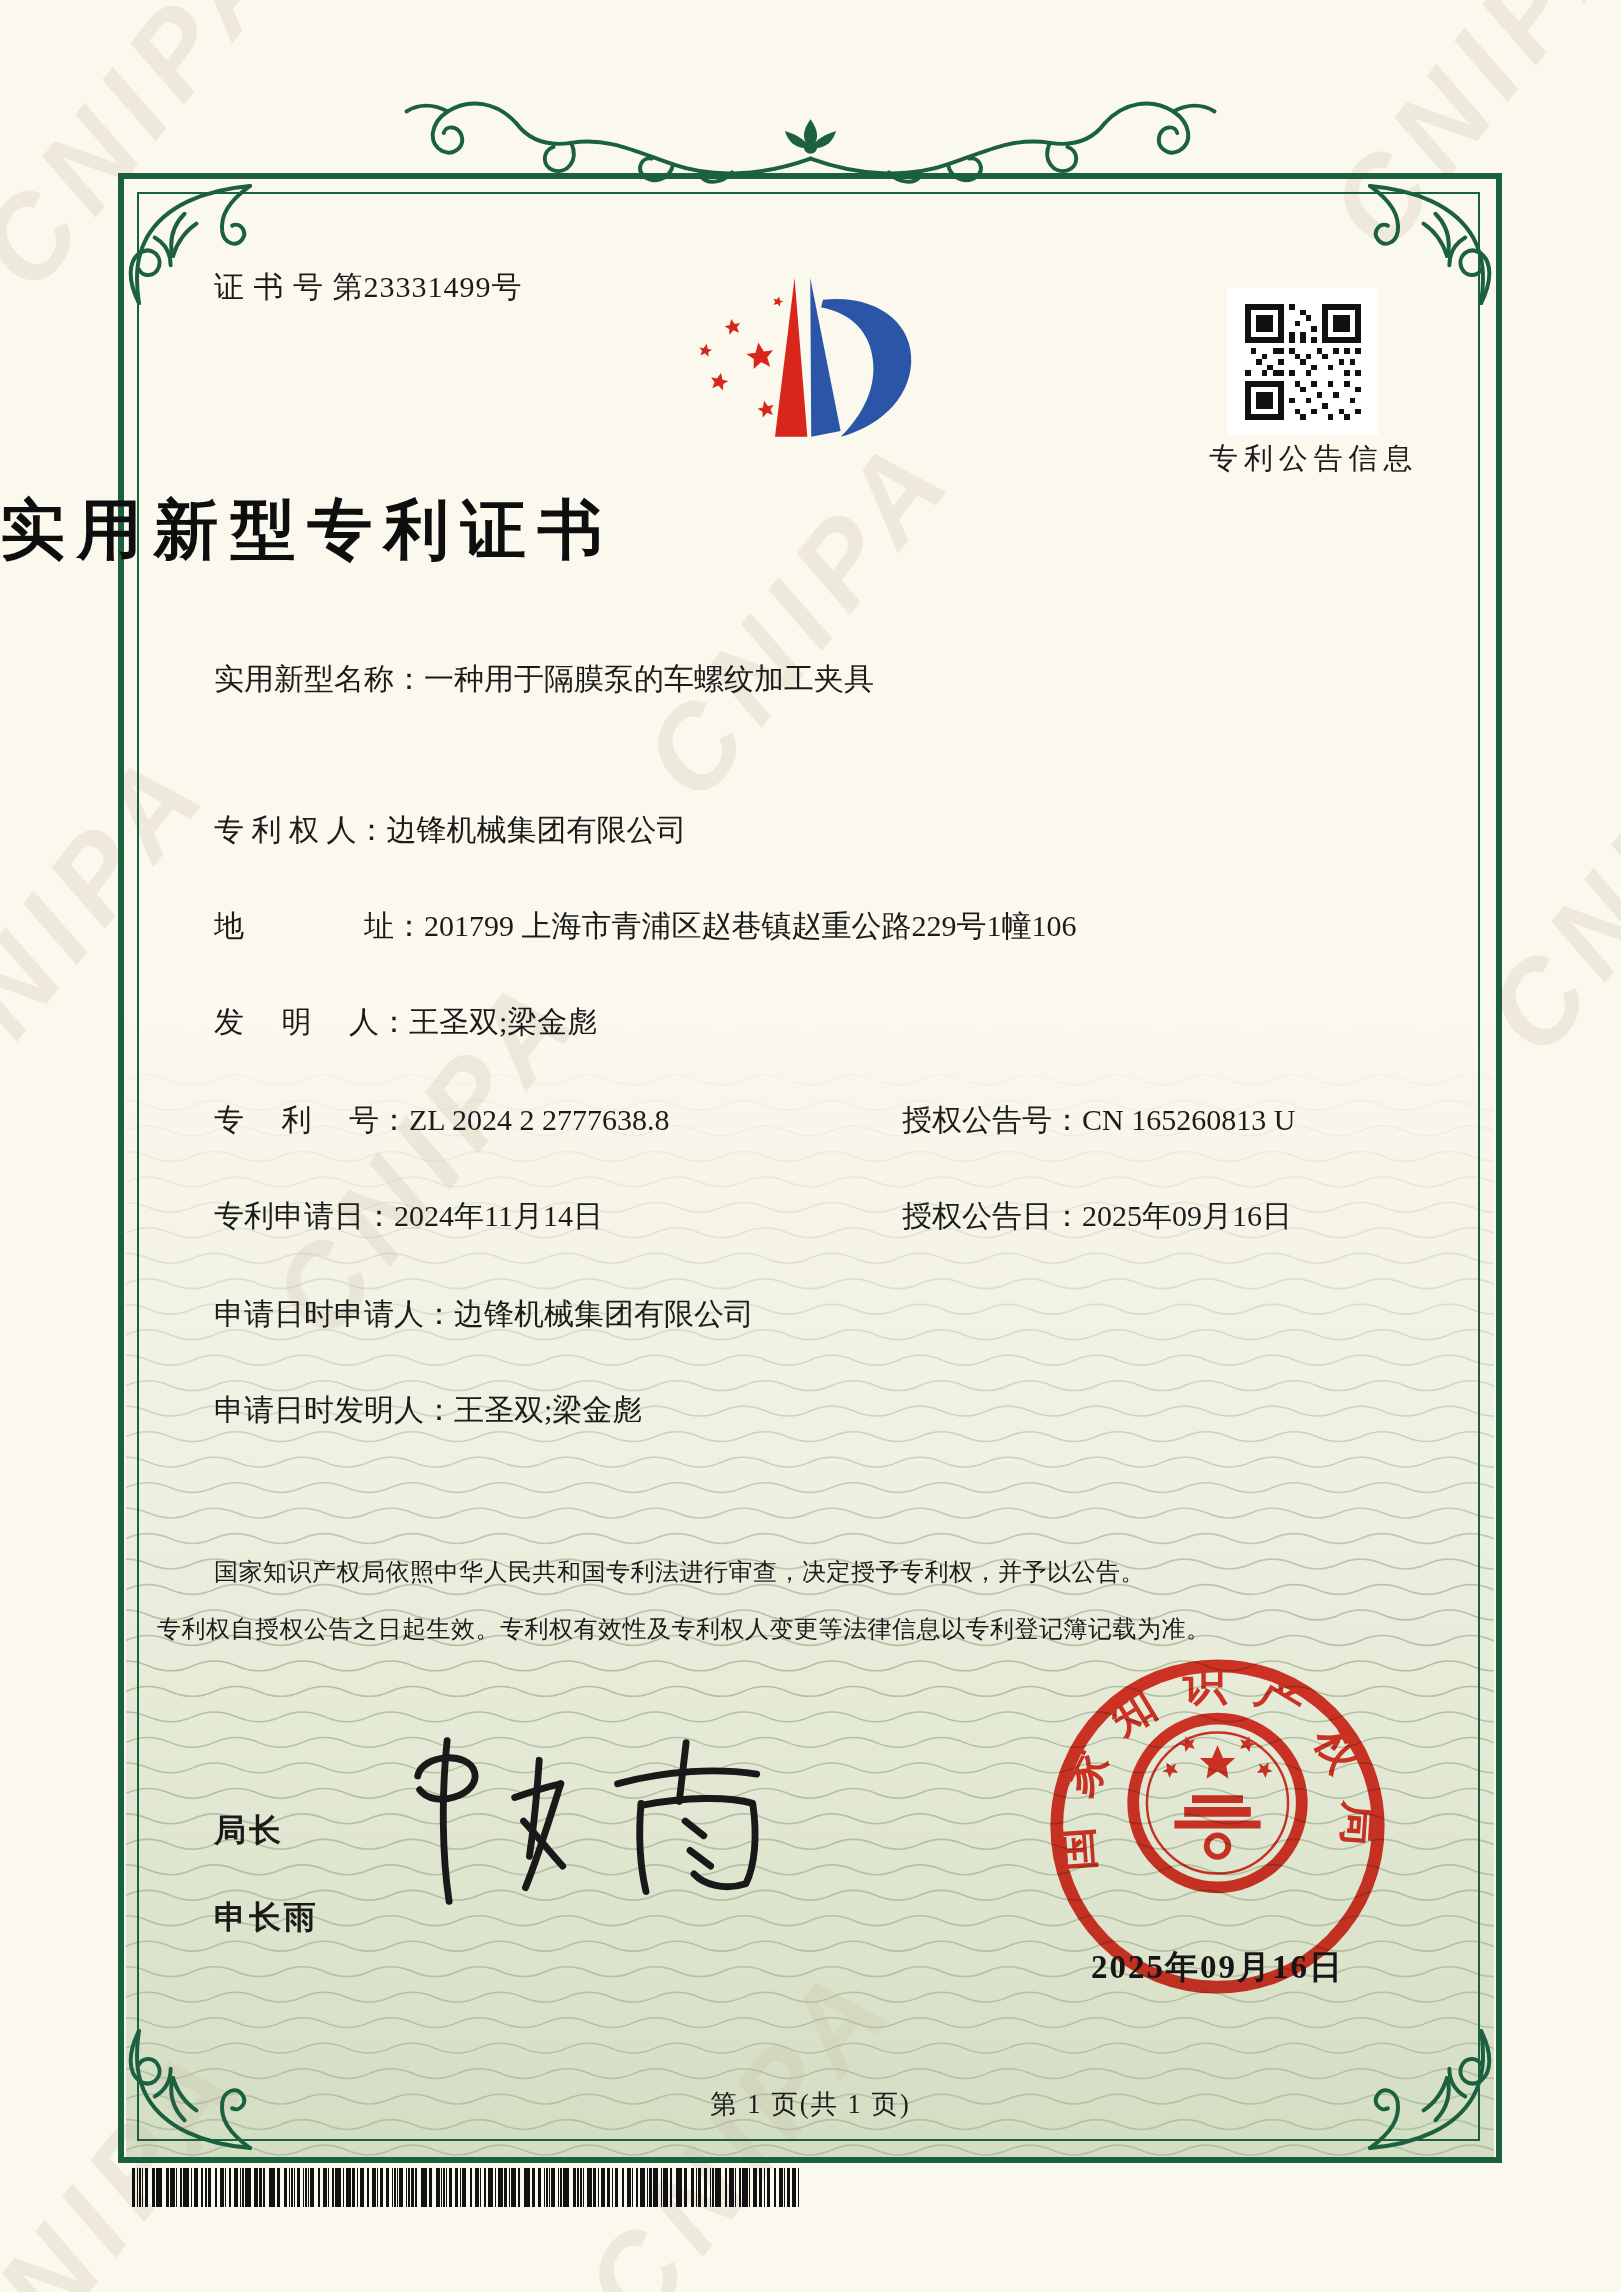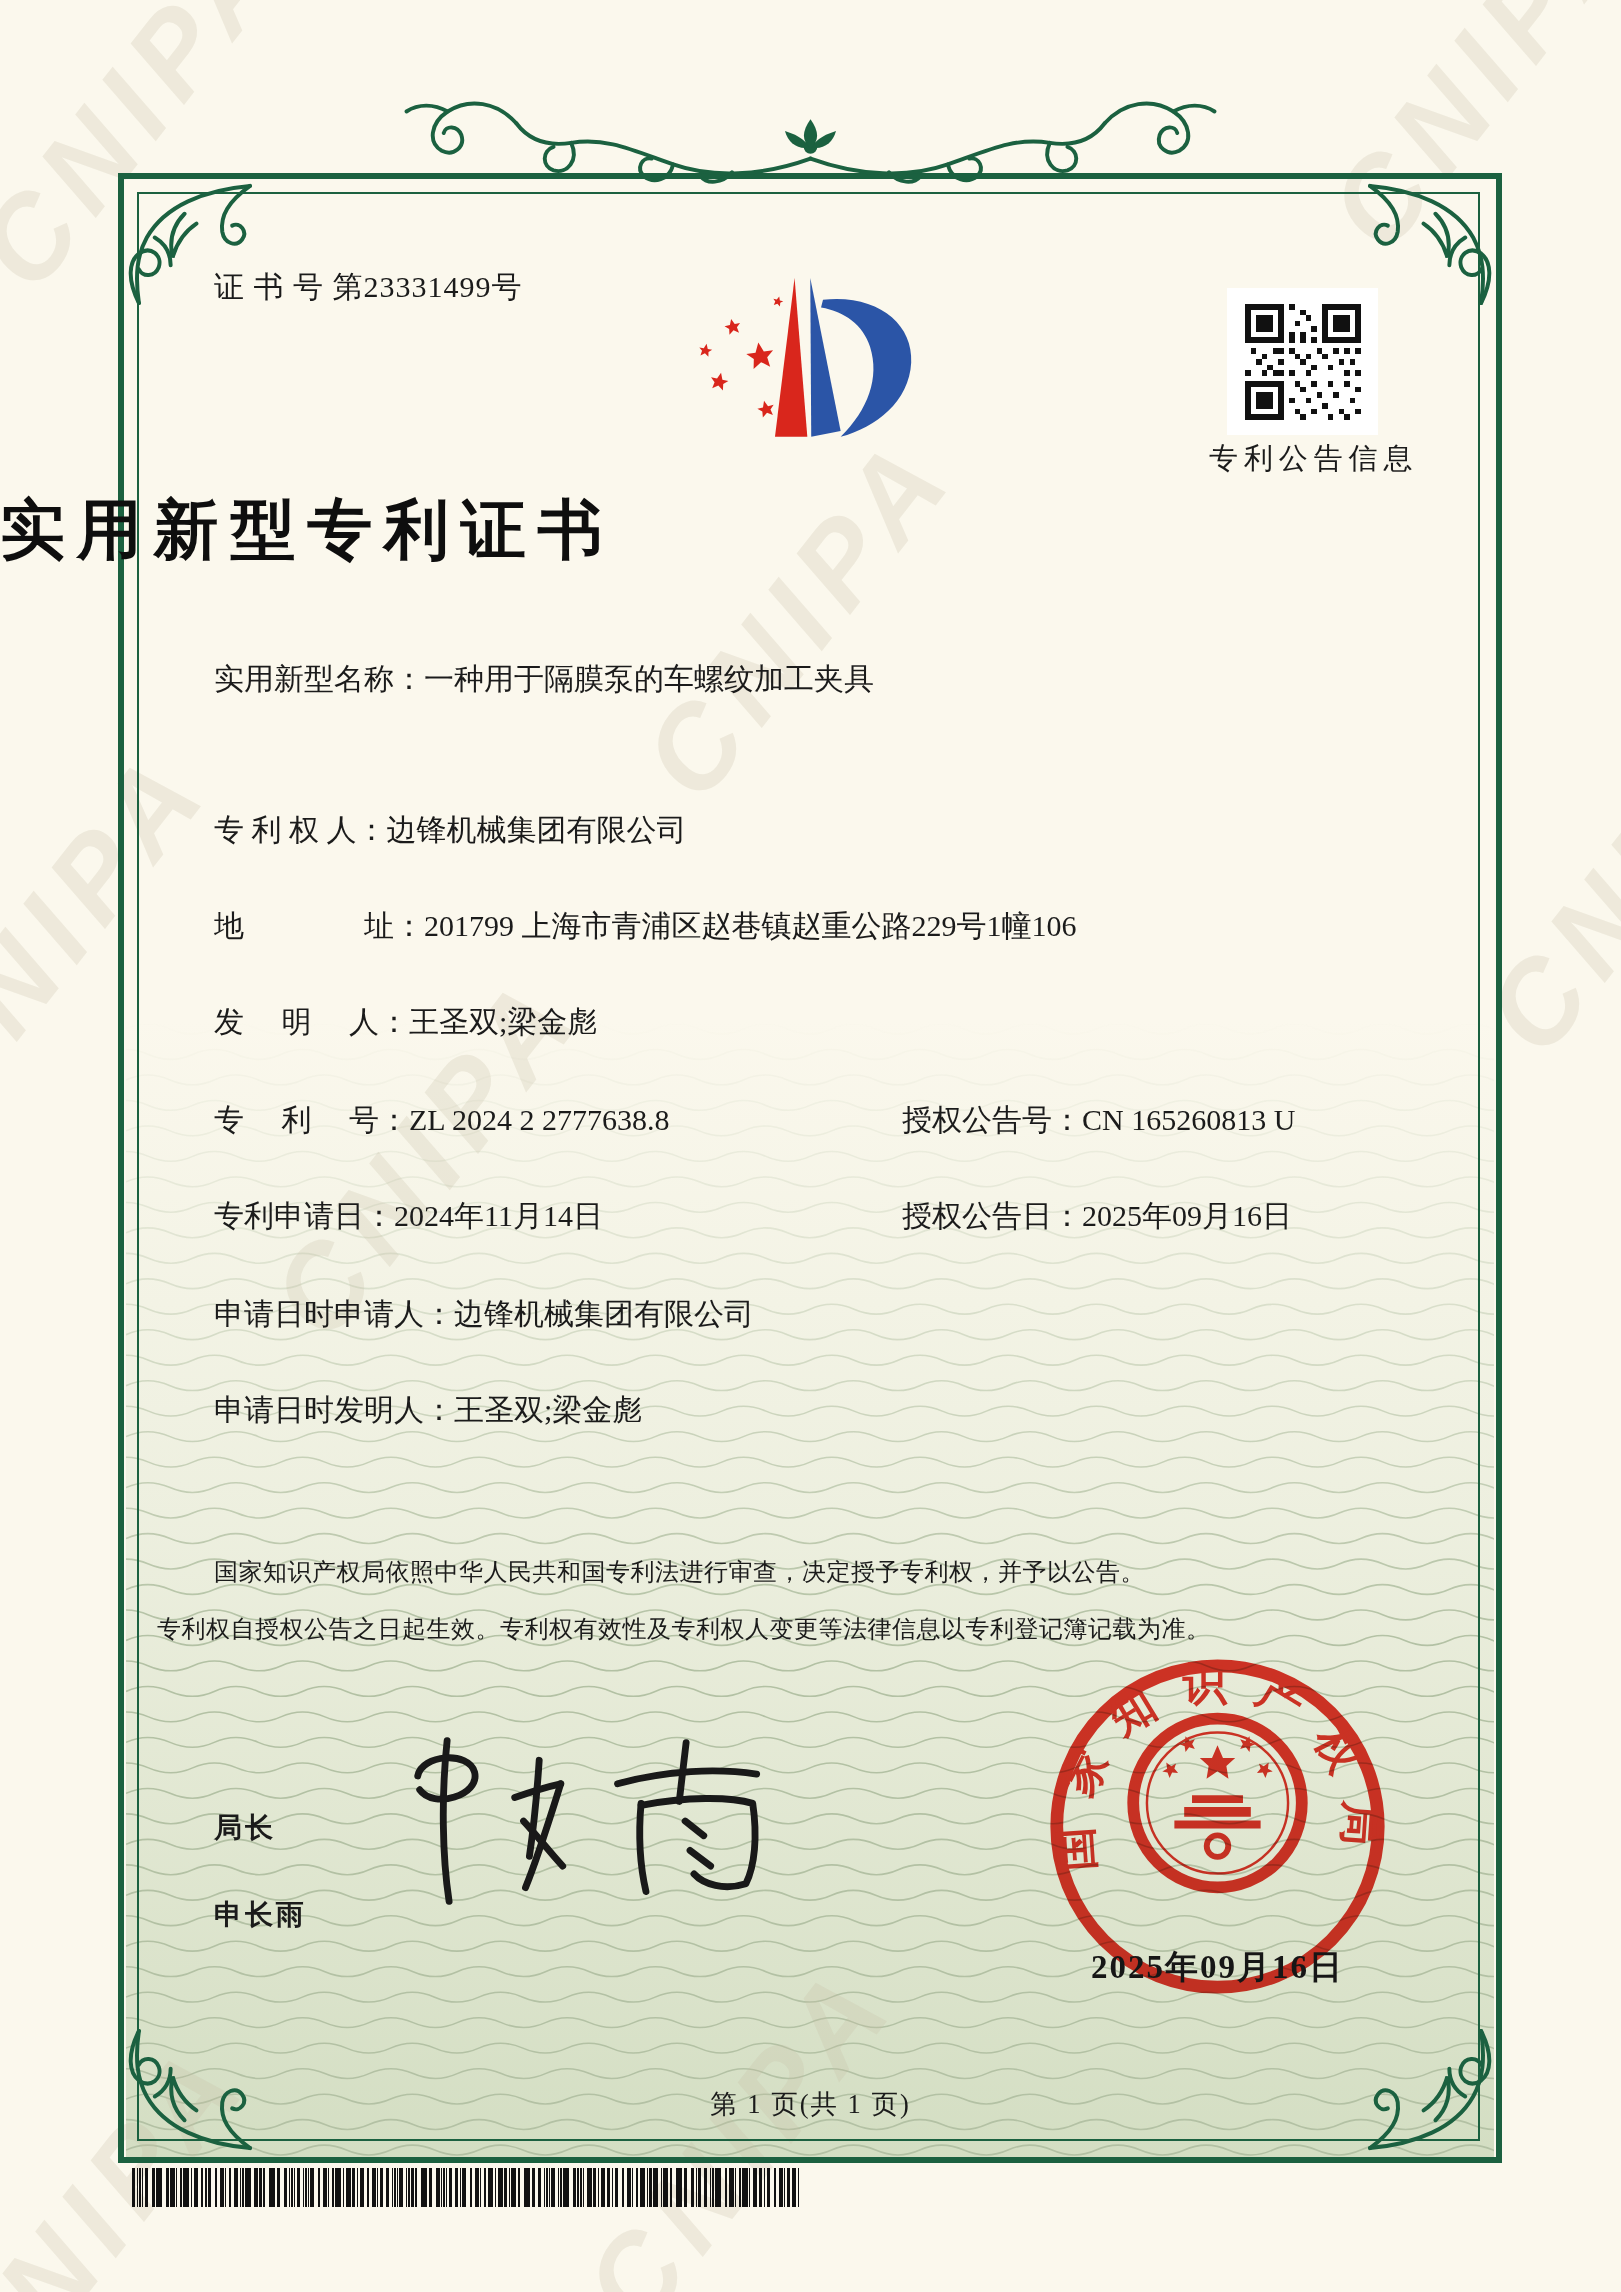--- a/index.html
+++ b/index.html
@@ -43,21 +43,21 @@
   .qr-box{position:absolute;z-index:3;left:1227px;top:288px;width:151px;height:147px;background:#fff}
   .qr{position:absolute;z-index:4;left:1245px;top:304px;width:116px;height:116px}
   .qr-caption2{position:absolute;z-index:3;left:1209px;top:439px;width:206px;font-size:29px;letter-spacing:5.9px;white-space:nowrap}
   .title{position:absolute;z-index:3;left:0;top:486px;width:1621px;
     font-size:65px;font-weight:bold;letter-spacing:11.8px;color:#0e0e0e;white-space:nowrap}
   
   .fr{position:absolute;z-index:3;left:214px;font-size:30px;white-space:nowrap}
   .fr2{left:902px}
   .stmt{position:absolute;z-index:3;font-size:24px;letter-spacing:0.5px;white-space:nowrap}
   
-  .signer{position:absolute;z-index:3;left:214px;font-size:28px;font-weight:600;
+  .signer{position:absolute;z-index:3;left:214px;font-size:32px;font-weight:600;
     font-family:Liberation Serif, serif;letter-spacing:2.9px}
   .signature{position:absolute;z-index:4;left:390px;top:1727px;width:461px;height:191px}
   
   .seal{position:absolute;z-index:4;left:1045px;top:1654px;width:345px;height:345px;mix-blend-mode:multiply;opacity:.95}
   .seal-date{position:absolute;z-index:5;left:1045px;top:1945px;width:345px;text-align:center;
     font-size:33px;font-weight:bold;letter-spacing:2px;color:#161616;white-space:nowrap}
   
   .page-no{position:absolute;z-index:3;left:0;top:2086px;width:1621px;text-align:center;font-size:26.5px;letter-spacing:2px}
   .barcode{position:absolute;z-index:3;left:132px;top:2168px;width:667px;height:39px;
     background:

